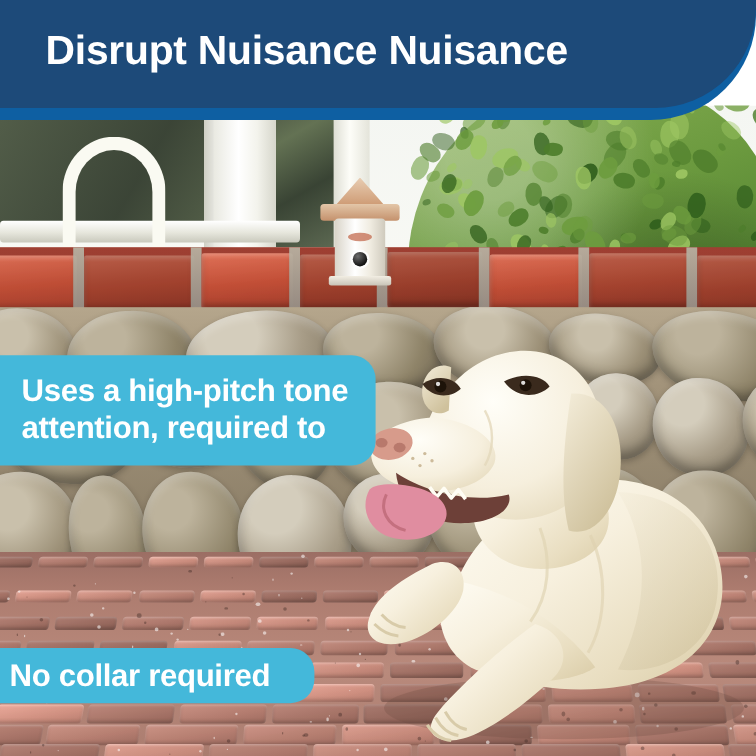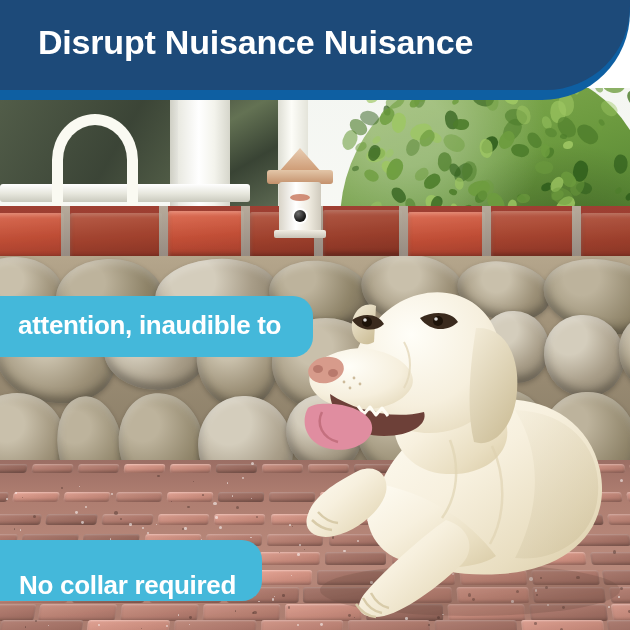--- a/index.html
+++ b/index.html
@@ -107,22 +107,22 @@
          background:#1d4a79; border-bottom-right-radius:84px; }
   .hdr-title { position:absolute; left:38px; top:22px; font-size:34px; font-weight:bold;
                color:#ffffff; letter-spacing:-.2px; line-height:1.2; white-space:nowrap; }
 
   
   .callout { position:absolute; background:#44b8da; color:#ffffff;
              border-top-right-radius:20px; border-bottom-right-radius:20px; }
   .callout-main { left:0; top:296px; width:313px; padding:14px 20px 16px 18px; }
   .callout-main .ln { font-size:26px; font-weight:bold; line-height:1.19;
                       letter-spacing:-.3px; white-space:nowrap; }
-  .callout-foot { left:0; top:540px; width:262px; height:61px;
-                  display:flex; align-items:flex-end; padding-left:19px; }
+  .callout-foot { left:0; top:540px; width:262px; height:46px;
+                  display:flex; align-items:center; padding-left:8px; }
   .callout-foot .ln { font-size:26px; font-weight:bold; letter-spacing:-.3px; white-space:nowrap; }
 </style>
 </head>
 <body>
 
 <div class="ad">
 
   <div class="photo">
     <div class="sky"></div>
 
@@ -838,20 +838,21 @@
         <circle cx="60" cy="114" r="1.4" fill="#cdbb9b"></circle>
       </svg>
     </div>
   </div>
 
   <div class="hdr-light"></div>
   <div class="hdr"></div>
   <div class="hdr-title">Disrupt Nuisance Nuisance</div>
 
   <div class="callout callout-main">
-    <div class="ln">attention, inaudible to</div>
+    <div class="ln">Uses a high-pitch tone</div>
+    <div class="ln">attention, required to</div>
   </div>
 
   <div class="callout callout-foot">
     <div class="ln">No collar required</div>
   </div>
 
 </div>
 
 </body></html>

